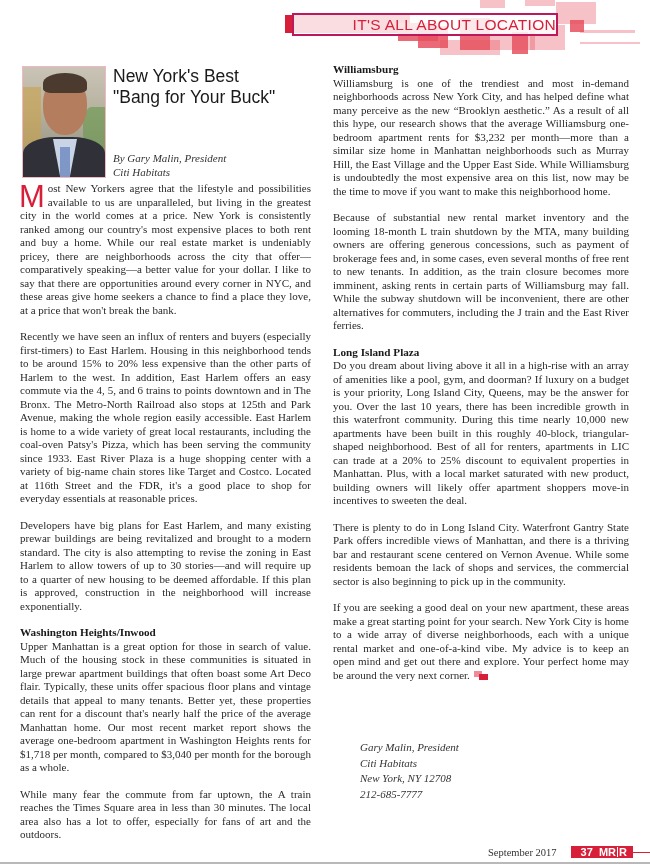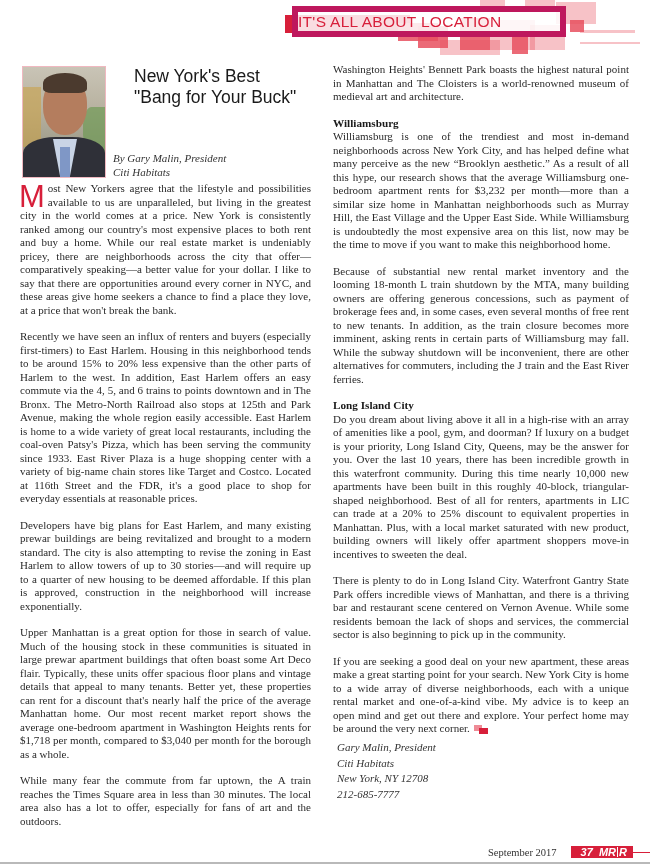--- a/index.html
+++ b/index.html
@@ -3,59 +3,59 @@
 <meta charset="utf-8">
 <style>
   html, body { margin: 0; padding: 0; background: #ffffff; }
   body { width: 650px; height: 865px; position: relative; overflow: hidden; font-family: "Liberation Serif", "DejaVu Serif", serif; color: #231f20; }
 
   
   .banner { position: absolute; top: 0; right: 0; width: 370px; height: 58px; }
   .banner .red-bar { position: absolute; left: 5px; top: 15px; width: 125px; height: 18px; background: #d71f3a; }
   .banner .sq { position: absolute; background: #e8505f; opacity: 0.85; }
   .banner .sq.l { opacity: 0.35; }
-  .banner .title-box { position: absolute; left: 12px; top: 6px; width: 262px; height: 19px; background: rgba(255,255,255,0.85); border: 6px solid #be185d; display: flex; align-items: center; justify-content: flex-start; }
+  .banner .title-box { position: absolute; left: 12px; top: 13px; width: 262px; height: 19px; background: rgba(255,255,255,0.85); border: 2px solid #be185d; display: flex; align-items: center; justify-content: flex-end; }
   .banner .title-text { font-family: "Liberation Sans", "DejaVu Sans", sans-serif; color: #d71f3a; font-size: 15.5px; letter-spacing: 0.3px; white-space: nowrap; }
 
   
   .photo { position: absolute; left: 22px; top: 66px; width: 82px; height: 110px; border: 1px solid #f0b8c0; overflow: hidden; background: linear-gradient(180deg, #c9c4b6 0%, #b7b19f 40%, #8a8a7a 100%); }
   .photo .bg-left { position: absolute; left: 0; top: 20px; width: 18px; height: 60px; background: #c9a24a; opacity: 0.6; }
   .photo .bg-right { position: absolute; right: 0; top: 40px; width: 22px; height: 45px; background: #6f9a55; opacity: 0.7; border-radius: 40% 0 0 40%; }
   .photo .head { position: absolute; left: 20px; top: 10px; width: 44px; height: 58px; background: #b47d5e; border-radius: 45% 45% 48% 48%; }
   .photo .hair { position: absolute; left: 20px; top: 6px; width: 44px; height: 20px; background: #4b3a2e; border-radius: 50% 50% 20% 20%; }
   .photo .suit { position: absolute; left: 0; bottom: 0; width: 82px; height: 40px; background: #2f3038; border-radius: 40% 40% 0 0; }
   .photo .shirt { position: absolute; left: 30px; bottom: 0; width: 24px; height: 38px; background: #c9d4e6; clip-path: polygon(0 0, 100% 0, 70% 100%, 30% 100%); }
   .photo .tie { position: absolute; left: 37px; bottom: 0; width: 10px; height: 30px; background: #7f97c6; }
 
   
   .headline { position: absolute; left: 113px; top: 66px; width: 200px; font-family: "Liberation Sans", "DejaVu Sans", sans-serif; font-size: 17.5px; line-height: 20.5px; color: #1a1a1a; }
-  .headline div { white-space: nowrap; margin-left: 21px; }
+  .headline div { white-space: nowrap; }
   .byline { position: absolute; left: 113px; top: 152px; font-style: italic; font-size: 11px; line-height: 13.5px; color: #333; }
 
   
   .col { position: absolute; font-size: 11px; line-height: 13.5px; text-align: justify; color: #2a2a2a; }
   .col-left { left: 20px; top: 182px; width: 291px; }
   .col-right { left: 333px; top: 63px; width: 296px; }
   .col p { margin: 0 0 13px 0; }
   .col h3 { margin: 0; font-size: 11.2px; font-weight: bold; line-height: 13.5px; color: #1a1a1a; }
   .dropcap { float: left; font-family: "Liberation Sans", "DejaVu Sans", sans-serif; color: #d71f3a; font-size: 31px; line-height: 25px; margin: 2px 3px 0 -1px; font-weight: normal; }
 
   .end-mark { display: inline-block; position: relative; width: 14px; height: 9px; vertical-align: middle; margin-left: 4px; }
   .end-mark .a { position: absolute; left: 0; top: 0; width: 8px; height: 6px; background: #ef8b96; }
   .end-mark .b { position: absolute; left: 5px; top: 3px; width: 9px; height: 6px; background: #d71f3a; }
 
   
   .signature { position: absolute; left: 337px; top: 740px; font-style: italic; font-size: 11px; line-height: 15.5px; color: #333; }
-  .signature div { white-space: nowrap; }
+  .signature div { white-space: nowrap; margin-left: 23px; }
 
   
   .footer-rule { position: absolute; left: 0; right: 0; top: 862px; height: 2px; background: #b9b9b9; }
   .footer { position: absolute; left: 488px; top: 846px; display: flex; align-items: center; }
   .footer .date { font-size: 10.5px; color: #333; margin-right: 14px; white-space: nowrap; }
-  .footer .pagebox { background: #d71f3a; color: #fff; font-family: "Liberation Sans", "DejaVu Sans", sans-serif; font-weight: bold; font-size: 11px; height: 12px; line-height: 12px; padding: 0 6px 0 10px; white-space: nowrap; display: flex; align-items: center; font-style: italic; }
+  .footer .pagebox { background: #d71f3a; color: #fff; font-family: "Liberation Sans", "DejaVu Sans", sans-serif; font-weight: bold; font-size: 11px; height: 12px; line-height: 12px; padding: 0 6px 0 10px; white-space: nowrap; display: flex; align-items: center; }
   .footer .pagebox .sep { display: inline-block; width: 1px; height: 10px; background: #fff; margin: 0 1px; }
   .footer .tail { width: 30px; height: 1px; background: #d71f3a; }
 </style>
 </head>
 <body>
 
 <div class="banner">
   <div class="red-bar"></div>
   <div class="sq" style="left:118px;top:23px;width:40px;height:18px;"></div>
   <div class="sq" style="left:138px;top:26px;width:30px;height:22px;"></div>
@@ -93,32 +93,32 @@
   <div>By Gary Malin, President</div>
   <div>Citi Habitats</div>
 </div>
 
 <div class="col col-left">
   <p><span class="dropcap">M</span><span>ost New Yorkers agree that the lifestyle and possibilities available to us are unparalleled, but living in the greatest city in the world comes at a price. New York is consistently ranked among our country's most expensive places to both rent and buy a home. While our real estate market is undeniably pricey, there are neighborhoods across the city that offer—comparatively speaking—a better value for your dollar. I like to say that there are opportunities around every corner in NYC, and these areas give home seekers a chance to find a place they love, at a price that won't break the bank.</span></p>
 
   <p>Recently we have seen an influx of renters and buyers (especially first-timers) to East Harlem. Housing in this neighborhood tends to be around 15% to 20% less expensive than the other parts of Harlem to the west.  In addition, East Harlem offers an easy commute via the 4, 5, and 6 trains to points downtown and in The Bronx.  The Metro-North Railroad also stops at 125th and Park Avenue, making the whole region easily accessible. East Harlem is home to a wide variety of great local restaurants, including the coal-oven Patsy's Pizza, which has been serving the community since 1933.  East River Plaza is a huge shopping center with a variety of big-name chain stores like Target and Costco.  Located at 116th Street and the FDR, it's a good place to shop for everyday essentials at reasonable prices.</p>
   <p>Developers have big plans for East Harlem, and many existing prewar buildings are being revitalized and brought to a modern standard. The city is also attempting to revise the zoning in East Harlem to allow towers of up to 30 stories—and will require up to a quarter of new housing to be deemed affordable. If this plan is approved, construction in the neighborhood will increase exponentially.</p>
 
+  <h3>Washington Heights/Inwood</h3>
   <p>Upper Manhattan is a great option for those in search of value. Much of the housing stock in these communities is situated in large prewar apartment buildings that often boast some Art Deco flair. Typically, these units offer spacious floor plans and vintage details that appeal to many tenants. Better yet, these properties can rent for a discount that's nearly half the price of the average Manhattan home. Our most recent market report shows the average one-bedroom apartment in Washington Heights rents for $1,718 per month, compared to $3,040 per month for the borough as a whole.</p>
   <p id="wh-p2">While many fear the commute from far uptown, the A train reaches the Times Square area in less than 30 minutes. The local area also has a lot to offer, especially for fans of art and the outdoors.</p>
 </div>
 
 <div class="col col-right">
-  <p id="wh-p2-cont">Washington Heights' Bennett Park boasts the highest natural point in Manhattan and The Cloisters is a world-renowned museum of medieval art and architecture.</p>
 
   <h3>Williamsburg</h3>
   <p>Williamsburg is one of the trendiest and most in-demand neighborhoods across New York City, and has helped define what many perceive as the new “Brooklyn aesthetic.” As a result of all this hype, our research shows that the average Williamsburg one-bedroom apartment rents for $3,232 per month—more than a similar size home in Manhattan neighborhoods such as Murray Hill, the East Village and the Upper East Side. While Williamsburg is undoubtedly the most expensive area on this list, now may be the time to move if you want to make this neighborhood home.</p>
   <p>Because of substantial new rental market inventory and the looming 18-month L train shutdown by the MTA, many building owners are offering generous concessions, such as payment of brokerage fees and, in some cases, even several months of free rent to new tenants. In addition, as the train closure becomes more imminent, asking rents in certain parts of Williamsburg may fall. While the subway shutdown will be inconvenient, there are other alternatives for commuters, including the J train and the East River ferries.</p>
 
-  <h3>Long Island City</h3>
+  <h3>Long Island Plaza</h3>
   <p>Do you dream about living above it all in a high-rise with an array of amenities like a pool, gym, and doorman? If luxury on a budget is your priority, Long Island City, Queens, may be the answer for you. Over the last 10 years, there has been incredible growth in this waterfront community. During this time nearly 10,000 new apartments have been built in this roughly 40-block, triangular-shaped neighborhood. Best of all for renters, apartments in LIC can trade at a 20% to 25% discount to equivalent properties in Manhattan. Plus, with a local market saturated with new product, building owners will likely offer apartment shoppers move-in incentives to sweeten the deal.</p>
   <p>There is plenty to do in Long Island City. Waterfront Gantry State Park offers incredible views of Manhattan, and there is a thriving bar and restaurant scene centered on Vernon Avenue. While some residents bemoan the lack of shops and services, the commercial sector is also beginning to pick up in the community.</p>
 
   <p><span>If you are seeking a good deal on your new apartment, these areas make a great starting point for your search. New York City is home to a wide array of diverse neighborhoods, each with a unique rental market and one-of-a-kind vibe. My advice is to keep an open mind and get out there and explore. Your perfect home may be around the very next corner.</span><span class="end-mark"><span class="a"></span><span class="b"></span></span></p>
 </div>
 
 <div class="signature">
   <div>Gary Malin, President</div>
   <div>Citi Habitats</div>
   <div>New York, NY 12708</div>

